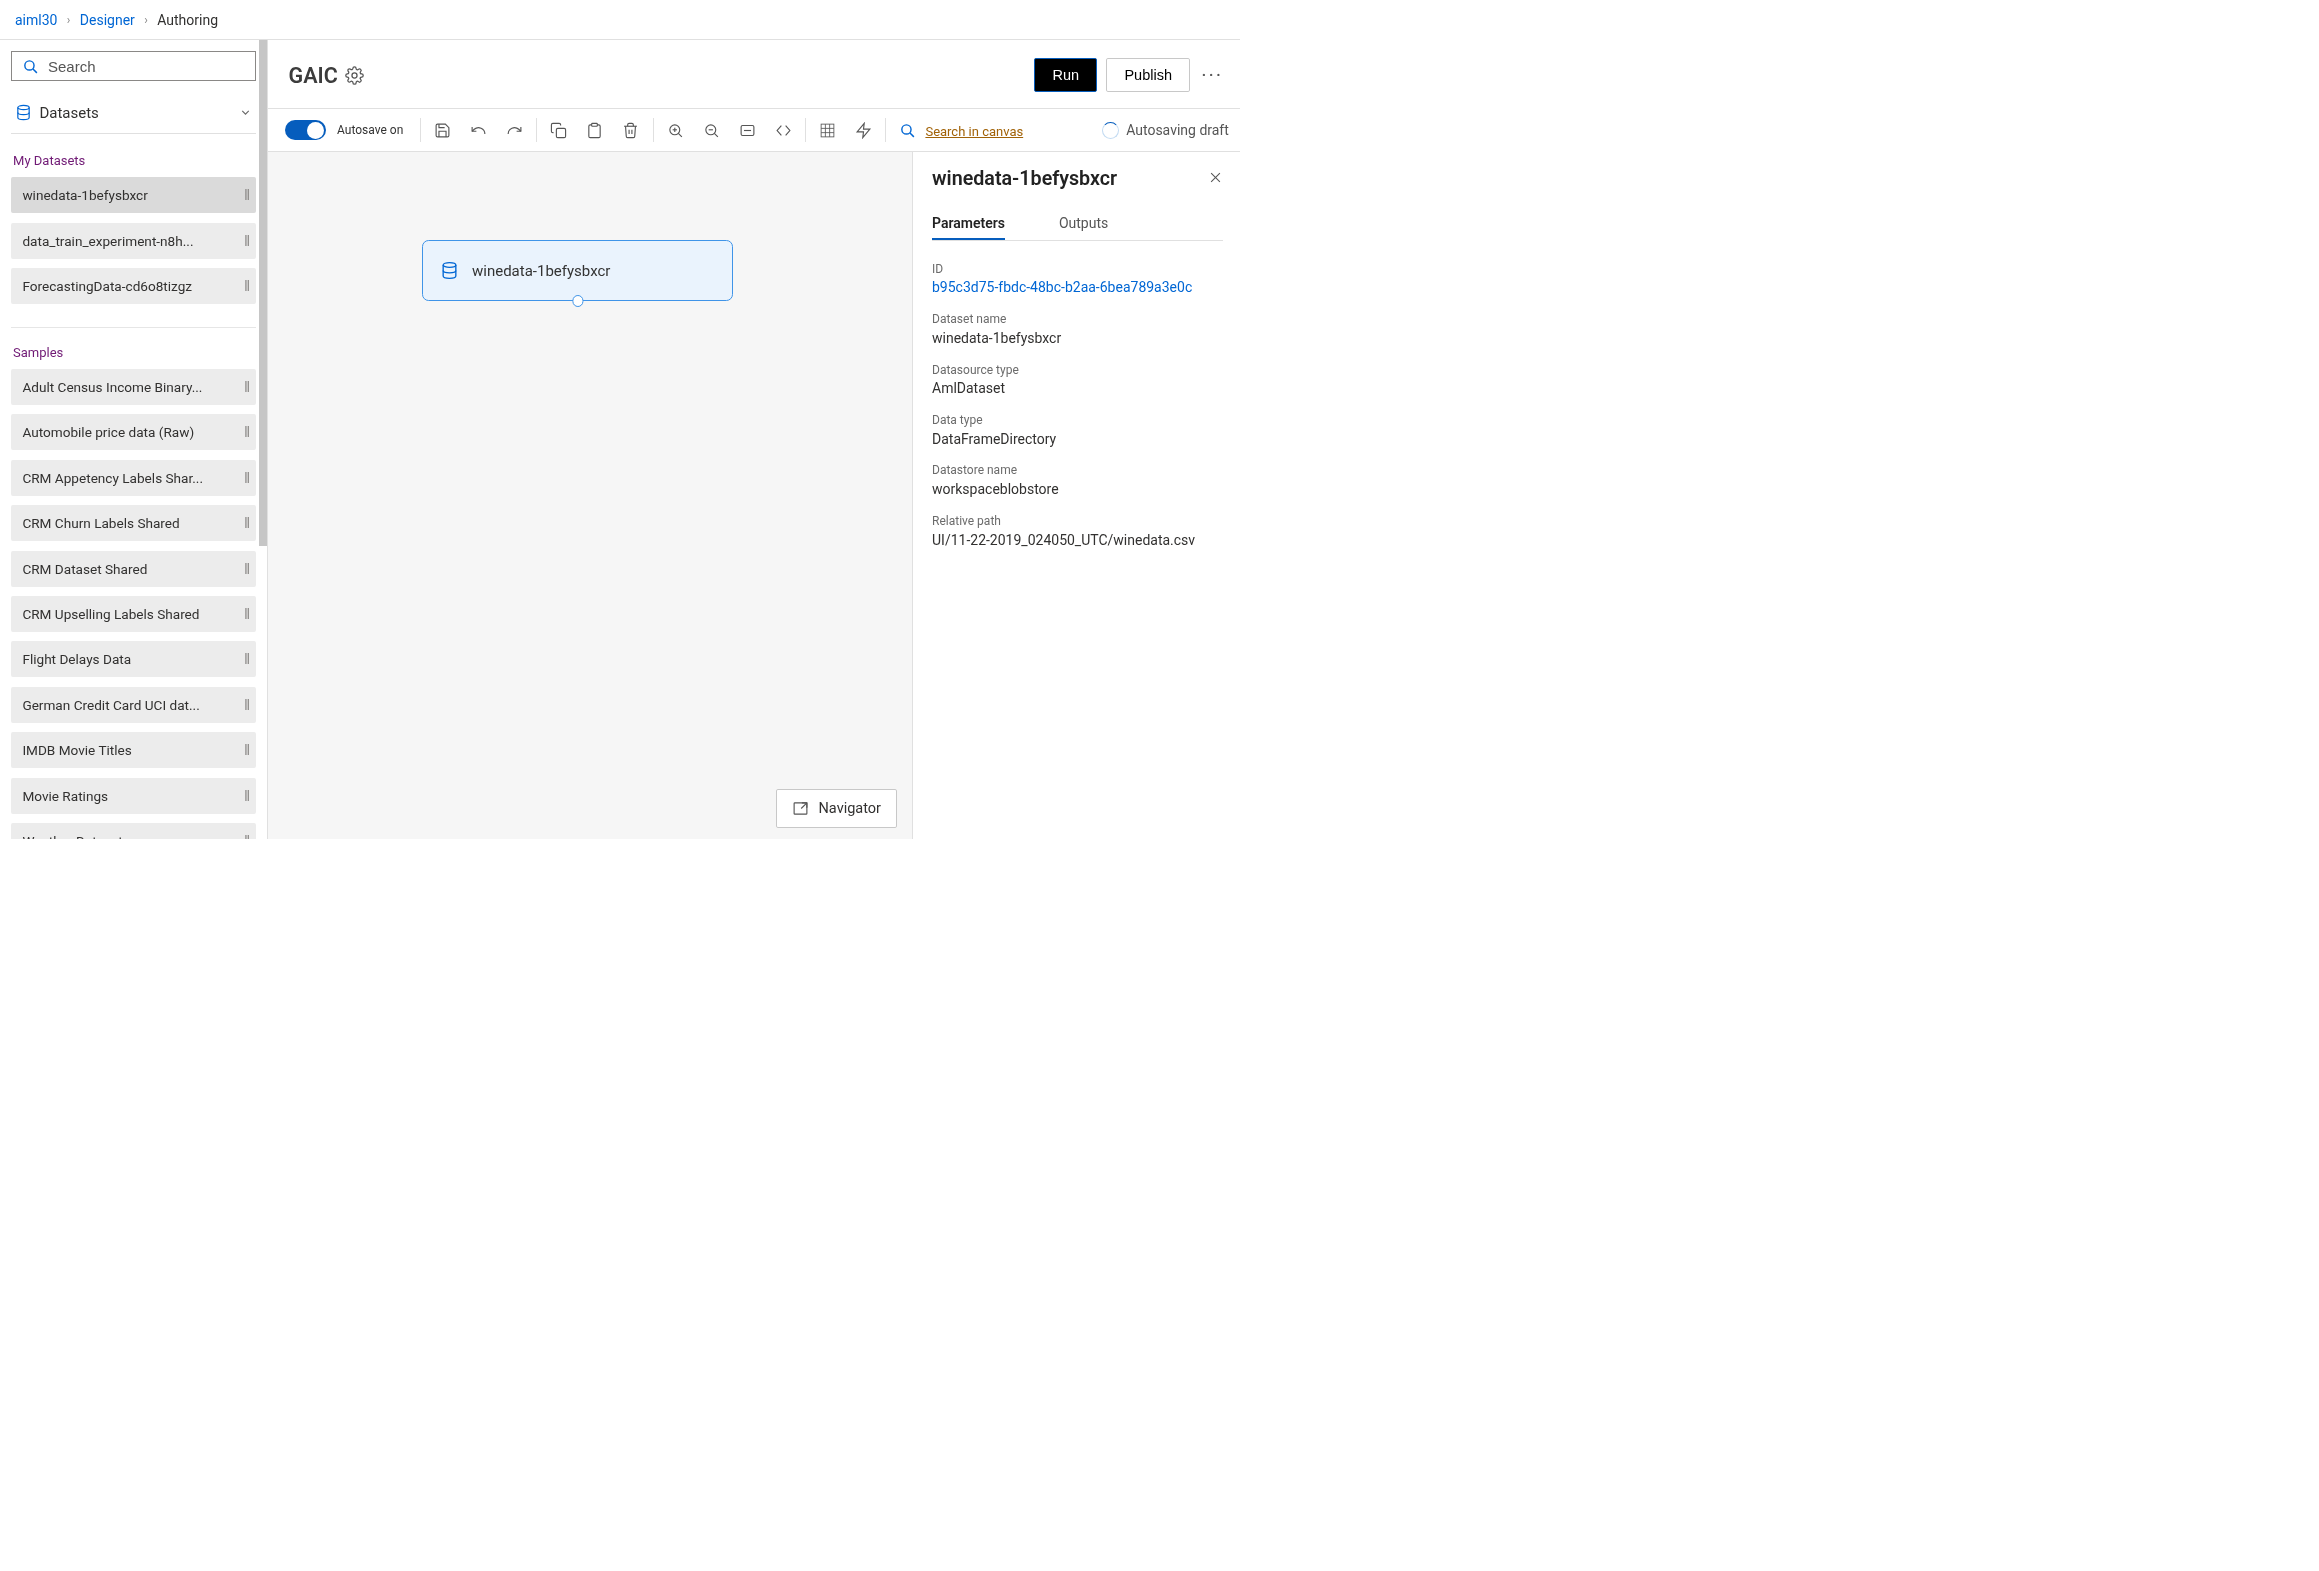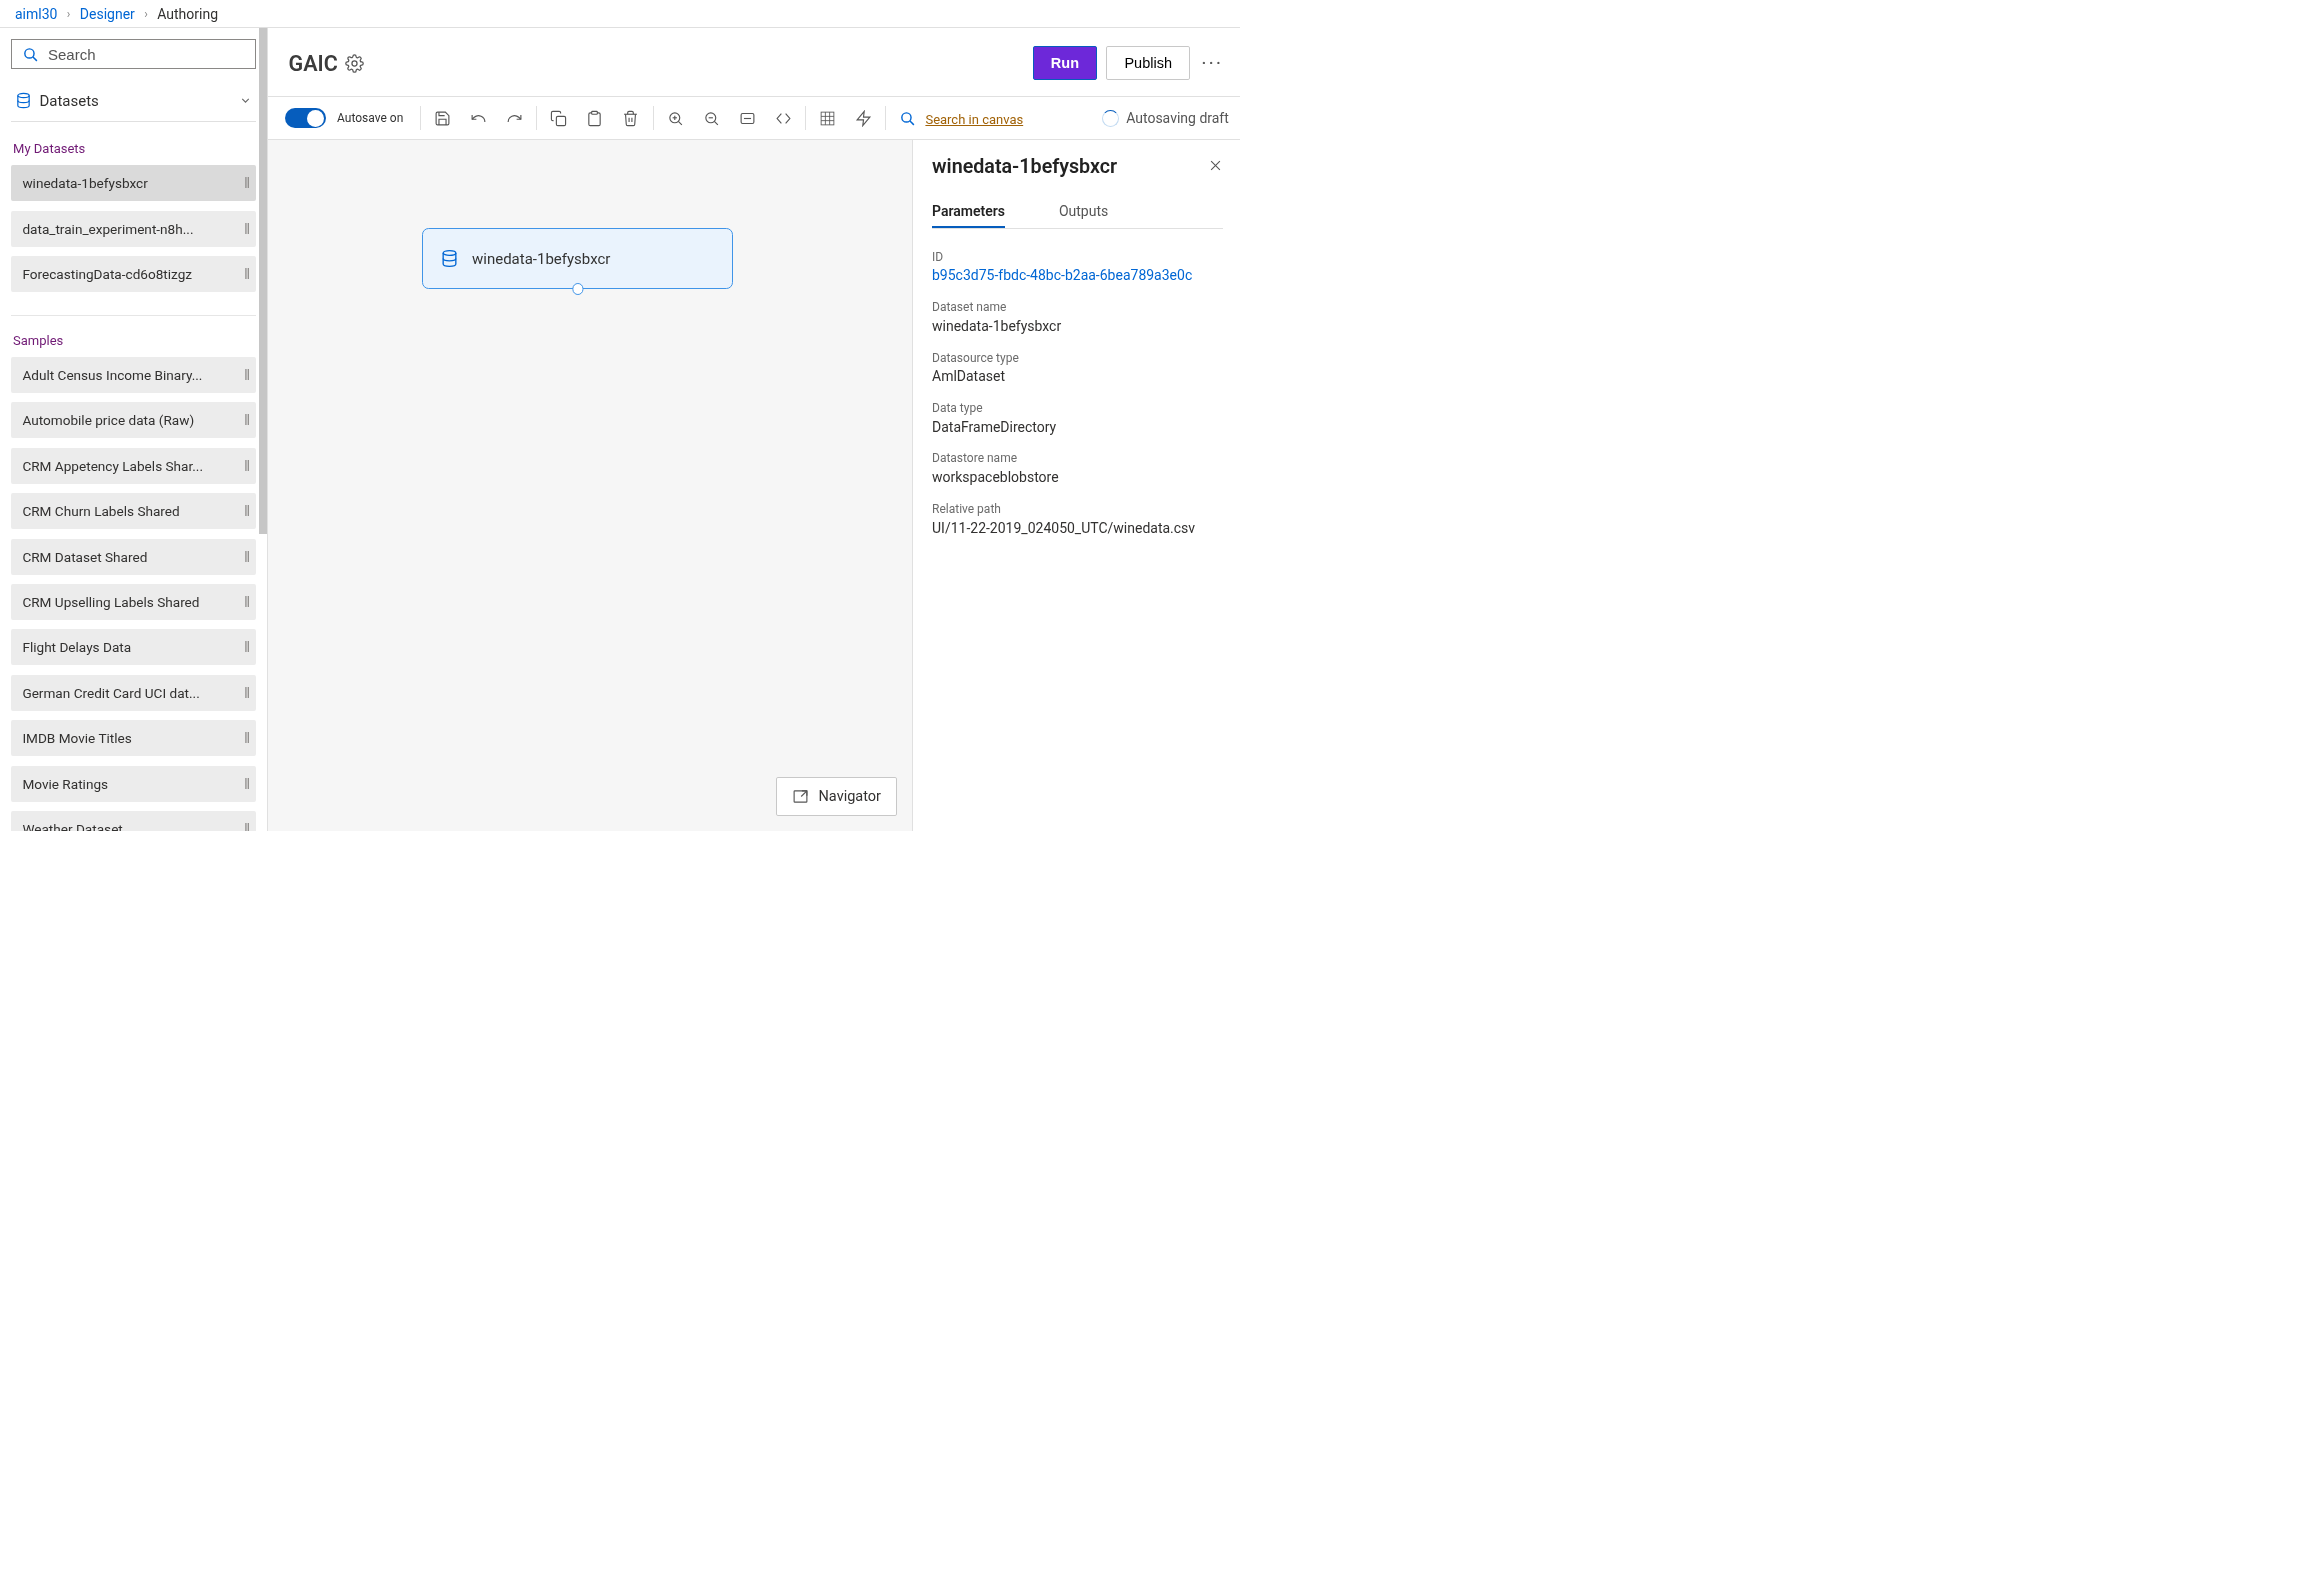--- a/index.html
+++ b/index.html
@@ -11,21 +11,21 @@
     overflow: hidden;
     width: 1240px;
     height: 839px;
   }
 
   
   .breadcrumb {
     display: flex;
     align-items: center;
     padding: 12px 15px;
-    height: 28px;
+    height: 40px;
     border-bottom: 0.9px solid #e0e0e0;
     font-size: 14px;
   }
   .breadcrumb a { color: #0066d4; text-decoration: none; }
   .breadcrumb .sep { color: #888; margin: 0 9.4px; font-size: 12px; }
   .breadcrumb .current { color: #323130; }
 
   
   .app {
     display: flex;
@@ -131,21 +131,21 @@
     height: 34px;
     padding: 0 17px;
     font-size: 14.5px;
     border-radius: 1.9px;
     border: 0.9px solid #c8c8c8;
     background: #fff;
     cursor: pointer;
     display: flex;
     align-items: center;
   }
-  .btn.primary { background: #6d28d9; color: #fff; border-color: #065dbd; font-weight: 700; }
+  .btn.primary { background: #000000; color: #fff; border-color: #065dbd; font-weight: 400; }
   .btn.publish { margin-left: 9.4px; }
   .more-dots { margin-left: 11.2px; color: #555; font-size: 20.6px; letter-spacing: 1.9px; cursor: pointer; }
 
   
   .toolbar {
     display: flex;
     align-items: center;
     height: 43px;
     border-bottom: 0.9px solid #e0e0e0;
     padding: 0 7.5px;

